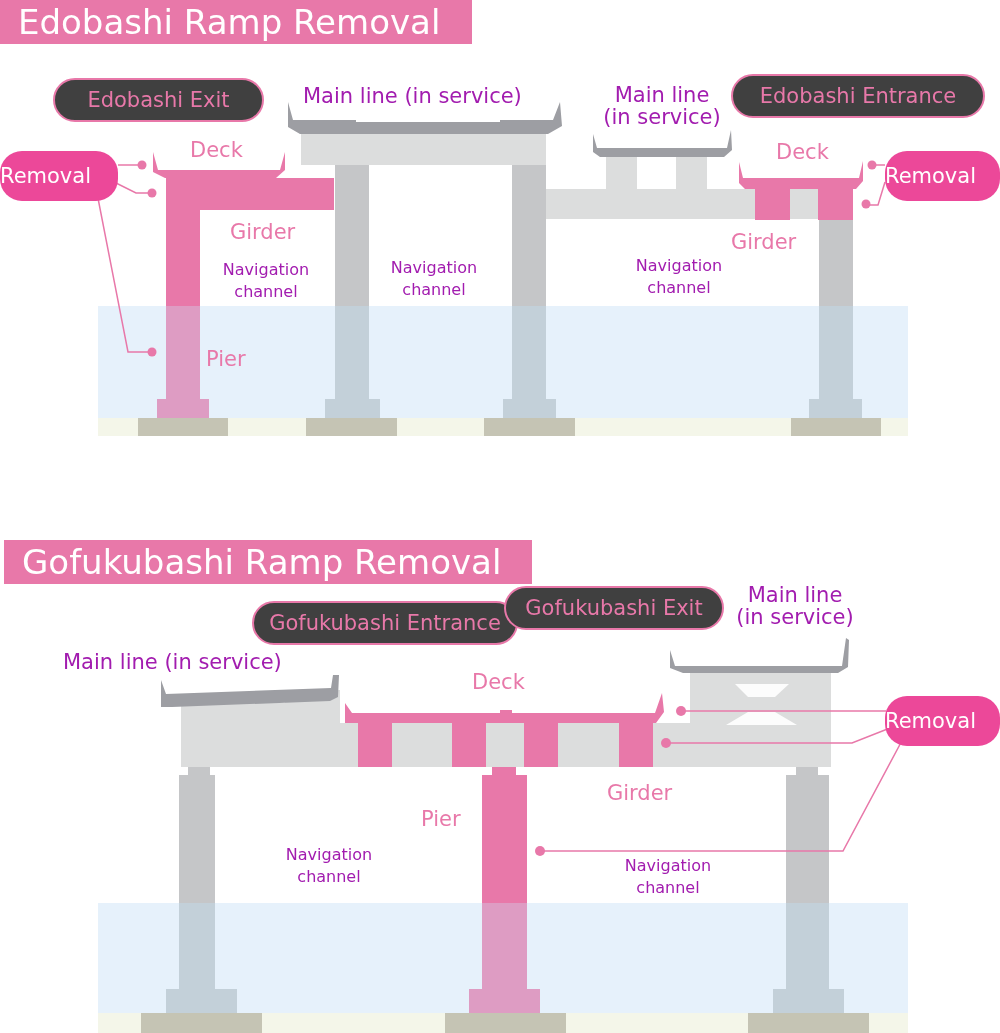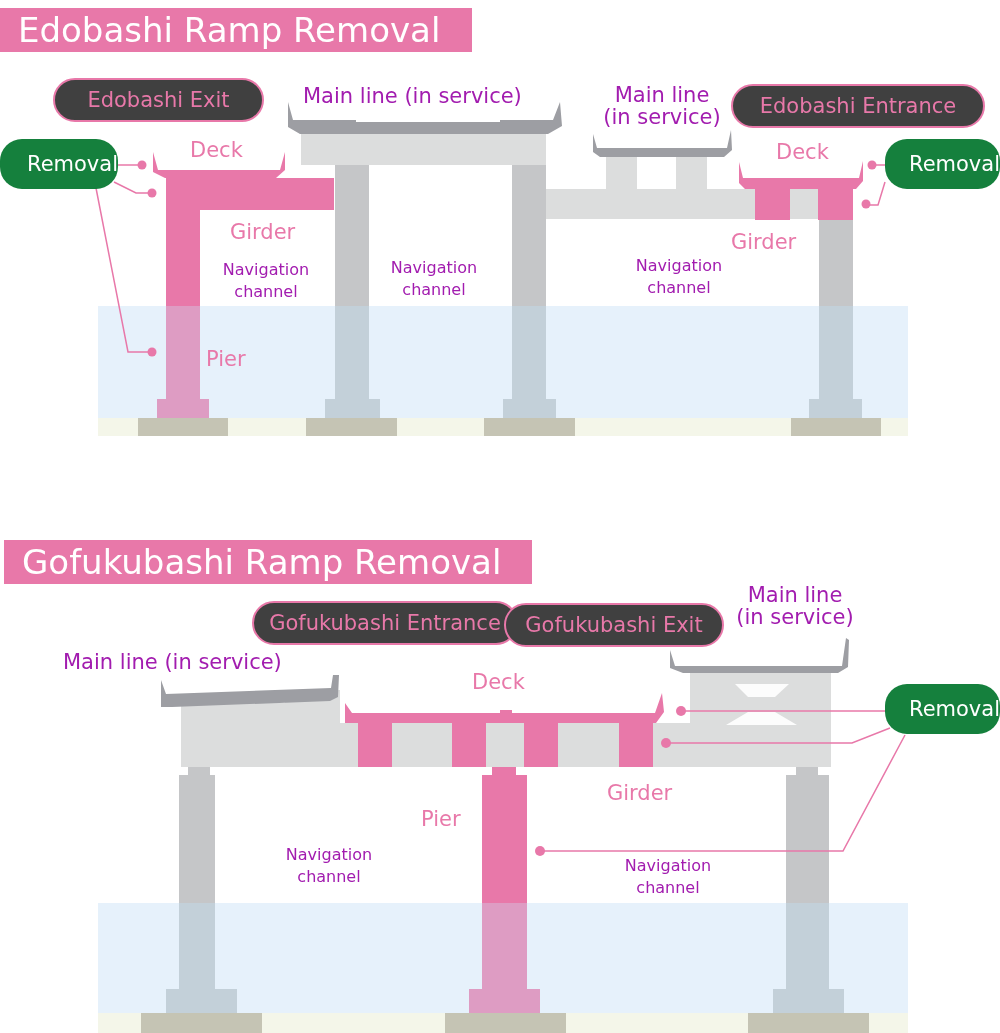--- a/index.html
+++ b/index.html
@@ -6,22 +6,22 @@
   body { width: 1000px; height: 1033px; position: relative; overflow: hidden;
          font-family: "DejaVu Sans", sans-serif; }
   svg { position: absolute; left: 0; top: 0; }
   .title-band { position: absolute; background: #e878a9; color: #fff;
                 font-size: 34px; line-height: 44px; padding-left: 18px; }
   .lbl { position: absolute; font-size: 16px; line-height: 22px; text-align: center; white-space: nowrap; }
   .gray { color: #a21caf; }
   .pink { color: #e878a9; }
   .pill-outline { position: absolute; border: 2px solid #e878a9; border-radius: 24px; color: #e878a9;
                   font-size: 21px; line-height: 40px; text-align: center; background: #404040; white-space: nowrap; }
-  .pill-fill { position: absolute; background: #15803d; border-radius: 22px; color: #fff;
-               font-size: 21px; line-height: 50px; text-align: right; white-space: nowrap; }
+  .pill-fill { position: absolute; background: #ec4899; border-radius: 22px; color: #fff;
+               font-size: 21px; line-height: 50px; text-align: left; white-space: nowrap; margin-top: 12px; }
 </style>
 </head>
 <body>
 
 <svg width="1000" height="1033">
 
   <rect x="98" y="306" width="810" height="112" fill="#e6f1fb"></rect>
   <rect x="98" y="418" width="810" height="18" fill="#f4f6e9"></rect>
 
   <rect x="301" y="133" width="245" height="32" fill="#dcdddd"></rect>
@@ -119,24 +119,24 @@
     <polyline points="666,743 852,743 890,728"></polyline>
     <polyline points="540,851 843,851 905,735"></polyline>
   </g>
   <g fill="#e878a9">
     <circle cx="681" cy="711" r="5"></circle>
     <circle cx="666" cy="743" r="5"></circle>
     <circle cx="540" cy="851" r="5"></circle>
   </g>
 </svg>
 
-<div class="title-band" style="left:0;top:8px;width:454px;">Edobashi Ramp Removal</div>
+<div class="title-band" style="left:0;top:0;width:454px;">Edobashi Ramp Removal</div>
 
 <div class="pill-outline" style="left:53px;top:78px;width:207px;">Edobashi Exit</div>
-<div class="pill-outline" style="left:731px;top:84px;width:250px;">Edobashi Entrance</div>
+<div class="pill-outline" style="left:731px;top:74px;width:250px;">Edobashi Entrance</div>
 
 <div class="lbl gray" style="left:303px;top:85px;font-size:21px;">Main line (in service)</div>
 <div class="lbl gray" style="left:597px;top:84px;width:130px;font-size:21px;">
   <div>Main line</div>
   <div>(in service)</div>
 </div>
 
 <div class="pill-fill" style="left:0;top:139px;width:118px;">Removal</div>
 <div class="pill-fill" style="left:885px;top:139px;width:115px;">Removal</div>
 
@@ -155,21 +155,21 @@
   <div>channel</div>
 </div>
 <div class="lbl gray" style="left:617px;top:255px;width:124px;">
   <div>Navigation</div>
   <div>channel</div>
 </div>
 
 <div class="title-band" style="left:4px;top:540px;width:510px;">Gofukubashi Ramp Removal</div>
 
 <div class="pill-outline" style="left:252px;top:601px;width:262px;">Gofukubashi Entrance</div>
-<div class="pill-outline" style="left:504px;top:603px;width:216px;">Gofukubashi Exit</div>
+<div class="pill-outline" style="left:504px;top:586px;width:216px;">Gofukubashi Exit</div>
 
 <div class="lbl gray" style="left:63px;top:651px;font-size:21px;">Main line (in service)</div>
 <div class="lbl gray" style="left:728px;top:584px;width:134px;font-size:21px;">
   <div>Main line</div>
   <div>(in service)</div>
 </div>
 
 <div class="lbl pink" style="left:472px;top:671px;font-size:21px;">Deck</div>
 <div class="lbl pink" style="left:607px;top:782px;font-size:21px;">Girder</div>
 <div class="lbl pink" style="left:421px;top:808px;font-size:21px;">Pier</div>

